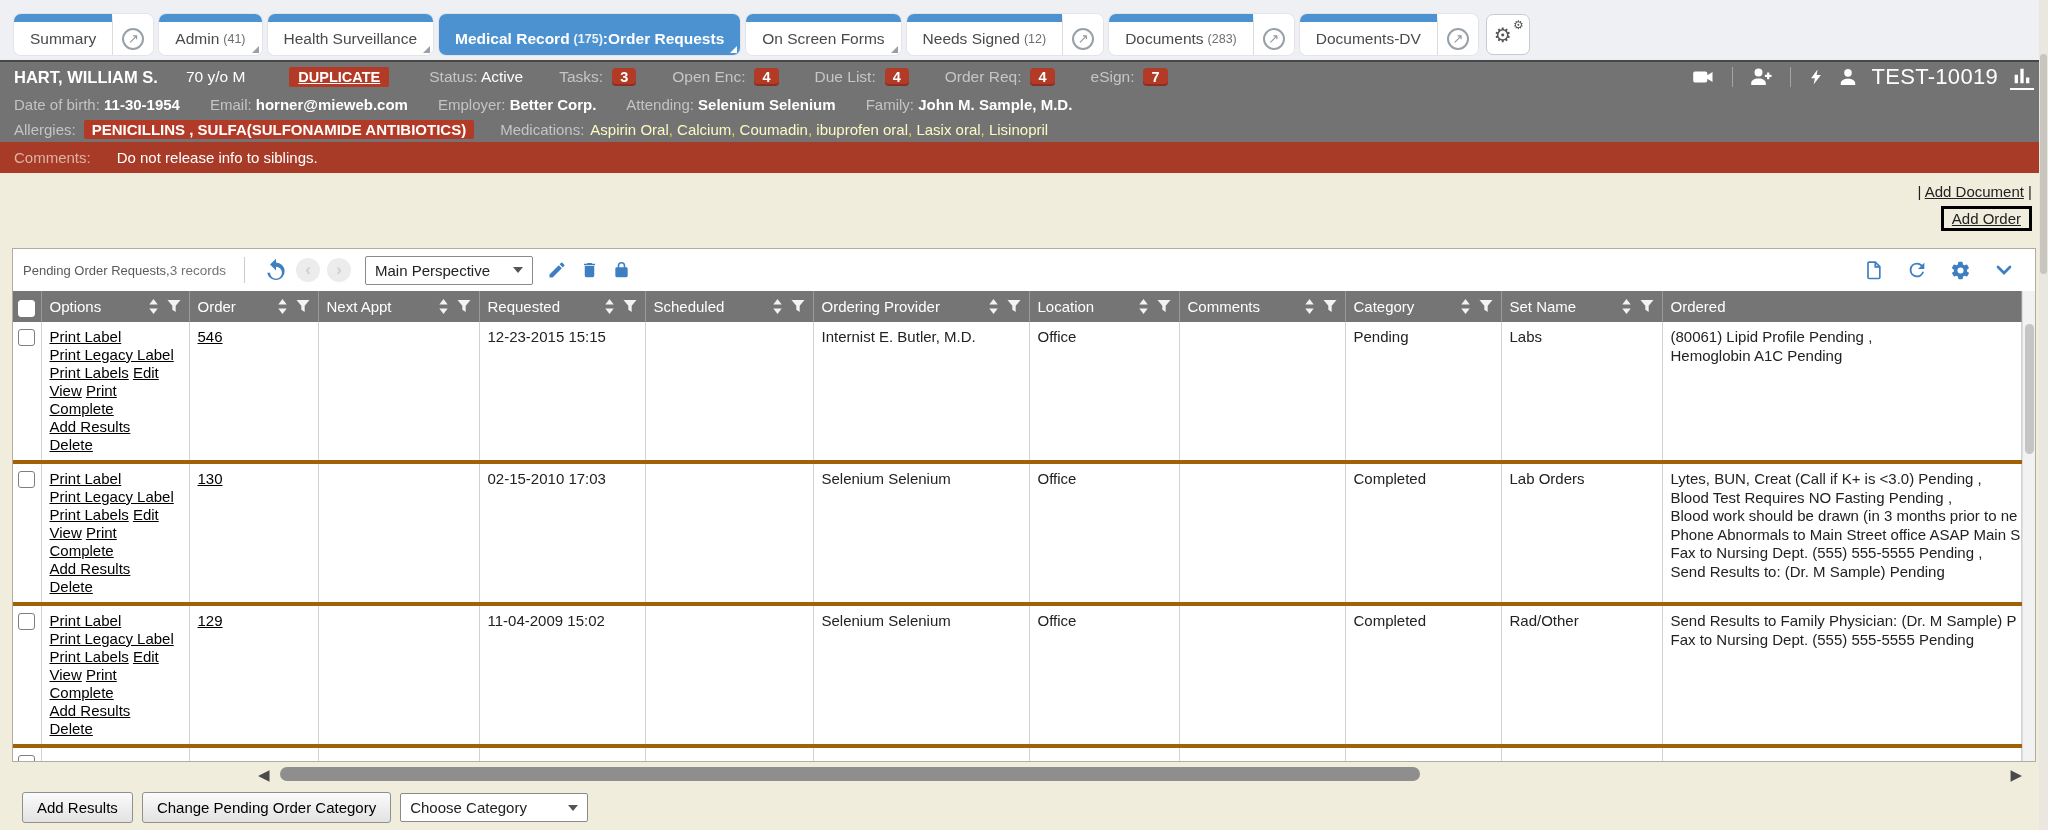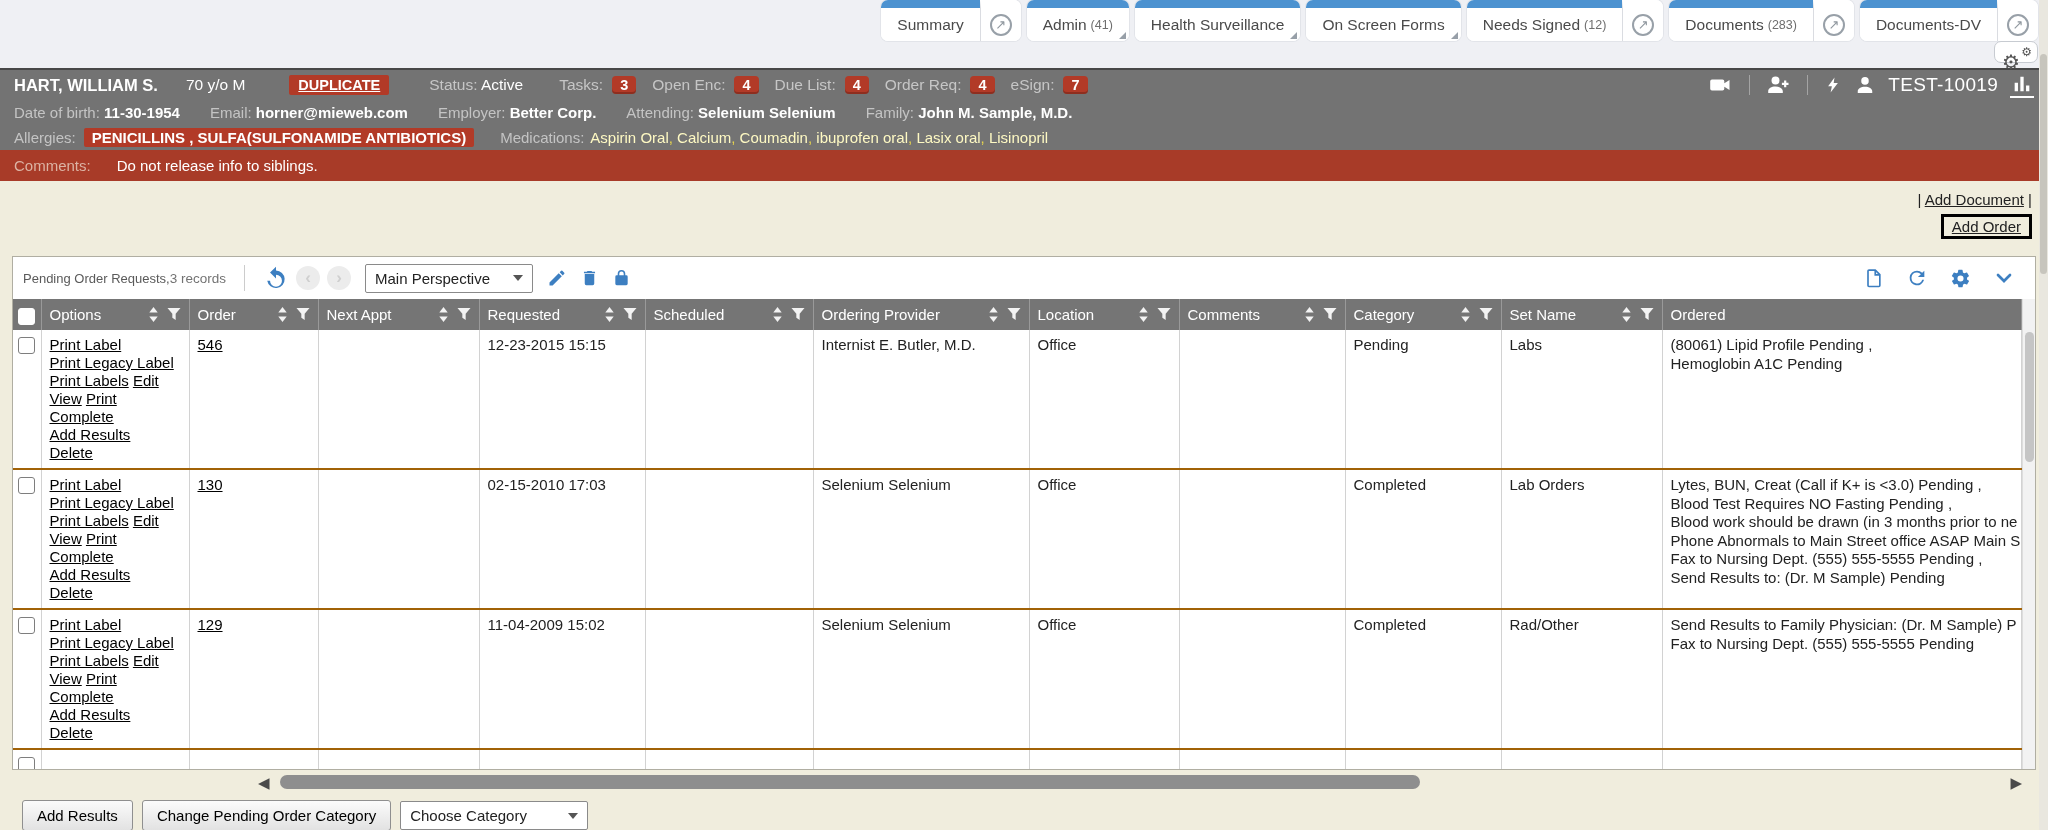--- a/index.html
+++ b/index.html
@@ -2,22 +2,22 @@
 <html><head>
 <meta charset="utf-8">
 <style>
   * { box-sizing: border-box; }
   html,body { margin:0; padding:0; }
   body {
     width:2048px; height:830px; position:relative; overflow:hidden;
     font-family:"Liberation Sans", sans-serif; background:#fff; color:#222;
   }
   
-  .tabbar { height:68px; background:#eff0f4; display:flex; align-items:flex-end;
-    padding:0 10px 5px 14px;flex-direction:column; }
+  .tabbar { height:60px; background:#eff0f4; display:flex; align-items:flex-end;
+    padding:0 10px 5px 14px; }
   .tabs-container { display:flex; align-items:flex-end; gap:6px; }
   .tab { position:relative; display:flex; align-items:stretch; height:41px;
     border-radius:7px; background:#fff; box-shadow:0 0 0 1px #e2e4e9; cursor:pointer; }
   .tab-main { border-top:8px solid #4c92d0; background:#fff; color:#4a4a4a;
     padding:0 16px; display:flex; align-items:center; font-size:15.5px;
     border-radius:7px; white-space:nowrap; }
   .tab-main.has-pop { border-radius:7px 0 0 7px; }
   .tab-count { font-size:12.5px; color:#6e6e6e; margin-left:4px; }
   .tab.active .tab-main { background:#4c92d0; color:#fff; font-weight:bold; }
   .tab.active .tab-count { color:#eaf2fa; }
@@ -34,28 +34,28 @@
   .gear-small { font-size:12px; position:absolute; right:5px; top:3px; }
   
   .pt-bar { height:32px; background:#737373; border-top:2px solid #474747;
     display:flex; align-items:center; padding:0 14px; color:#fff; font-size:15.5px; }
   .pt-name { font-weight:bold; font-size:16.5px; margin-right:28px; }
   .pt-age { margin-right:44px; }
   .badge-dup { background:#b23a27; padding:2px 9px; font-weight:bold;
     text-decoration:underline; border-radius:2px; font-size:14.5px; margin-right:40px; cursor:pointer; }
   .lbl { color:#c6c6c6; }
   .status-group { margin-right:36px; }
-  .counters { display:flex; align-items:center; gap:16px; }
+  .counters { display:flex; align-items:center; gap:36px; }
   .cnt-group { display:flex; align-items:center; gap:9px; }
   .cnt-badge { background:#b23a27; border-radius:4px; padding:1px 8px; font-weight:bold;
     font-size:14.5px; box-shadow:inset 0 -2px rgba(0,0,0,.2); }
   .pt-right { margin-left:auto; display:flex; align-items:center; gap:12px; }
   .pt-right svg { fill:#fff; }
   .vdiv { width:1px; height:20px; background:#a4a4a4; margin:0 4px; }
-  .pt-id { font-size:19px; letter-spacing:.3px; }
+  .pt-id { font-size:22px; letter-spacing:.3px; }
   .chart-ic { border-bottom:2px solid #fff; padding-bottom:1px; line-height:0; cursor:pointer; }
   
   .demo { height:50px; background:#737373; padding:0 14px; color:#fff; font-size:15px; }
   .demo-line { line-height:25px; height:25px; white-space:nowrap; overflow:hidden; }
   .demo-pair { margin-right:30px; }
   .lbl2 { color:#c4c4c4; }
   .val { font-weight:bold; }
   .allergy-badge { background:#b23a27; color:#fff; padding:1px 8px; font-weight:600;
     border-radius:2px; margin:0 26px 0 8px; cursor:pointer; }
   .med-lbl { margin-right:6px; }
@@ -95,21 +95,21 @@
   .toolbar-right .tb-icon { margin:0; }
   
   .table-wrap { position:relative; flex:1; overflow:hidden; }
   table { border-collapse:collapse; table-layout:fixed; width:2009px; font-size:15px; }
   th { background:#757575; color:#fff; font-weight:normal; text-align:left;
     padding:4px 8px; border-right:1px solid #999; height:31px; cursor:pointer;margin-top:21px; }
   .th-inner { display:flex; align-items:center; gap:8px; }
   .th-label { flex:1; white-space:nowrap; overflow:hidden; }
   .sort-svg, .funnel-svg { fill:#f3f3f3; flex:none; }
   td { vertical-align:top; padding:6px 8px; border-right:1px solid #d2d2d2;
-    border-bottom:2px solid #a16207; overflow:hidden; }
+    border-bottom:4px solid #a16207; overflow:hidden; }
   tr.r0 td, tr.r1 td { height:135px; }
   tr.r2 td { height:134px; }
   tr.r3 td { height:33px; border-bottom:none; }
   td.cb-cell, th.cb-cell { text-align:center; padding:7px 4px 0 4px; }
   input.cb { appearance:none; -webkit-appearance:none; width:17px; height:17px;
     background:#fff; border:1px solid #7e7e7e; border-radius:3px; margin:0; cursor:pointer; }
   th input.cb { border-color:#fff; }
   .lnk { text-decoration:underline; color:#000; cursor:pointer; }
   .opt-line { line-height:18px; white-space:nowrap; }
   .ord-line { line-height:18.5px; white-space:nowrap; }
@@ -149,20 +149,28 @@
       <div class="tab">
         <div class="tab-main">
           <span class="tab-label">Admin</span>
           <span class="tab-count">(41)</span>
         </div>
         <span class="tab-caret"></span>
       </div>
       <div class="tab">
         <div class="tab-main">
           <span class="tab-label">Health Surveillance</span>
+        </div>
+        <span class="tab-caret"></span>
+      </div>
+      <div class="tab active">
+        <div class="tab-main">
+          <span class="tab-label">Medical Record</span>
+          <span class="tab-count">(175)</span>
+          <span class="tab-suffix">:Order Requests</span>
         </div>
         <span class="tab-caret"></span>
       </div>
       <div class="tab">
         <div class="tab-main">
           <span class="tab-label">On Screen Forms</span>
         </div>
         <span class="tab-caret"></span>
       </div>
       <div class="tab">

